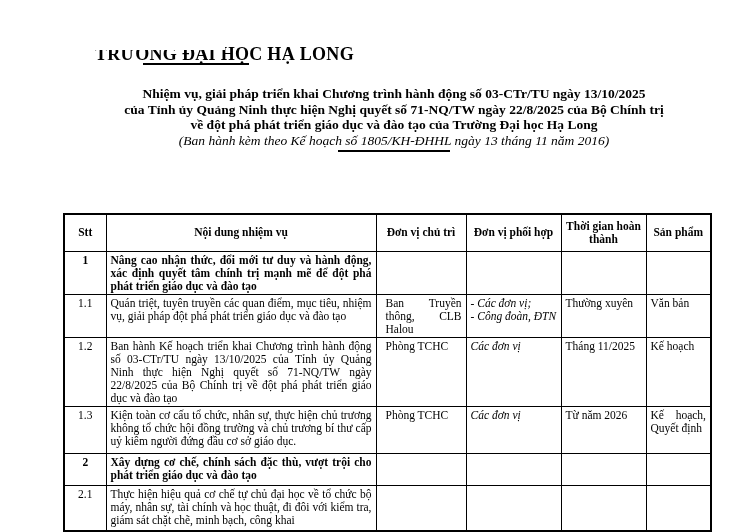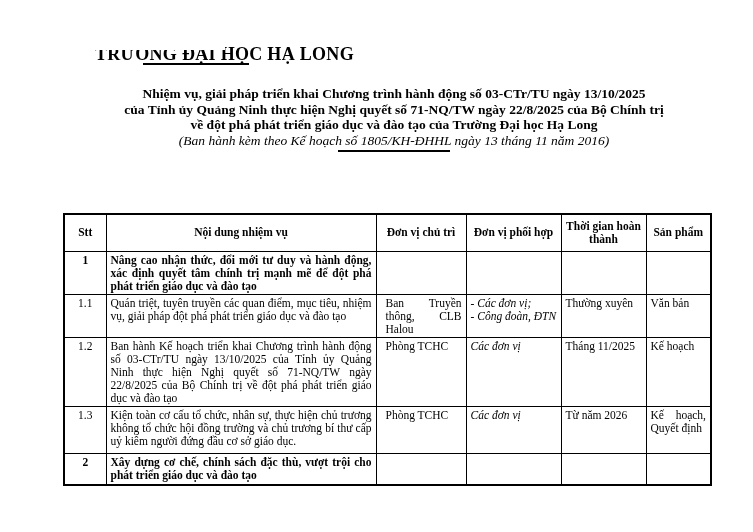--- a/index.html
+++ b/index.html
@@ -169,16 +169,24 @@
         <td class="c-product">Kế hoạch, Quyết định</td>
       </tr>
       <tr class="bold-row" style="height:32px">
         <td class="c-stt">2</td>
         <td class="c-content">Xây dựng cơ chế, chính sách đặc thù, vượt trội cho phát triển giáo dục và đào tạo</td>
         <td class="c-lead"></td>
         <td class="c-coop"></td>
         <td class="c-time"></td>
         <td class="c-product"></td>
       </tr>
+      <tr style="height:46px">
+        <td class="c-stt">2.1</td>
+        <td class="c-content">Thực hiện hiệu quả cơ chế tự chủ đại học về tổ chức bộ máy, nhân sự, tài chính và học thuật, đi đôi với kiểm tra, giám sát chặt chẽ, minh bạch, công khai</td>
+        <td class="c-lead"></td>
+        <td class="c-coop"></td>
+        <td class="c-time"></td>
+        <td class="c-product"></td>
+      </tr>
     </tbody>
   </table>
 
 </div>
 
 </body></html>

